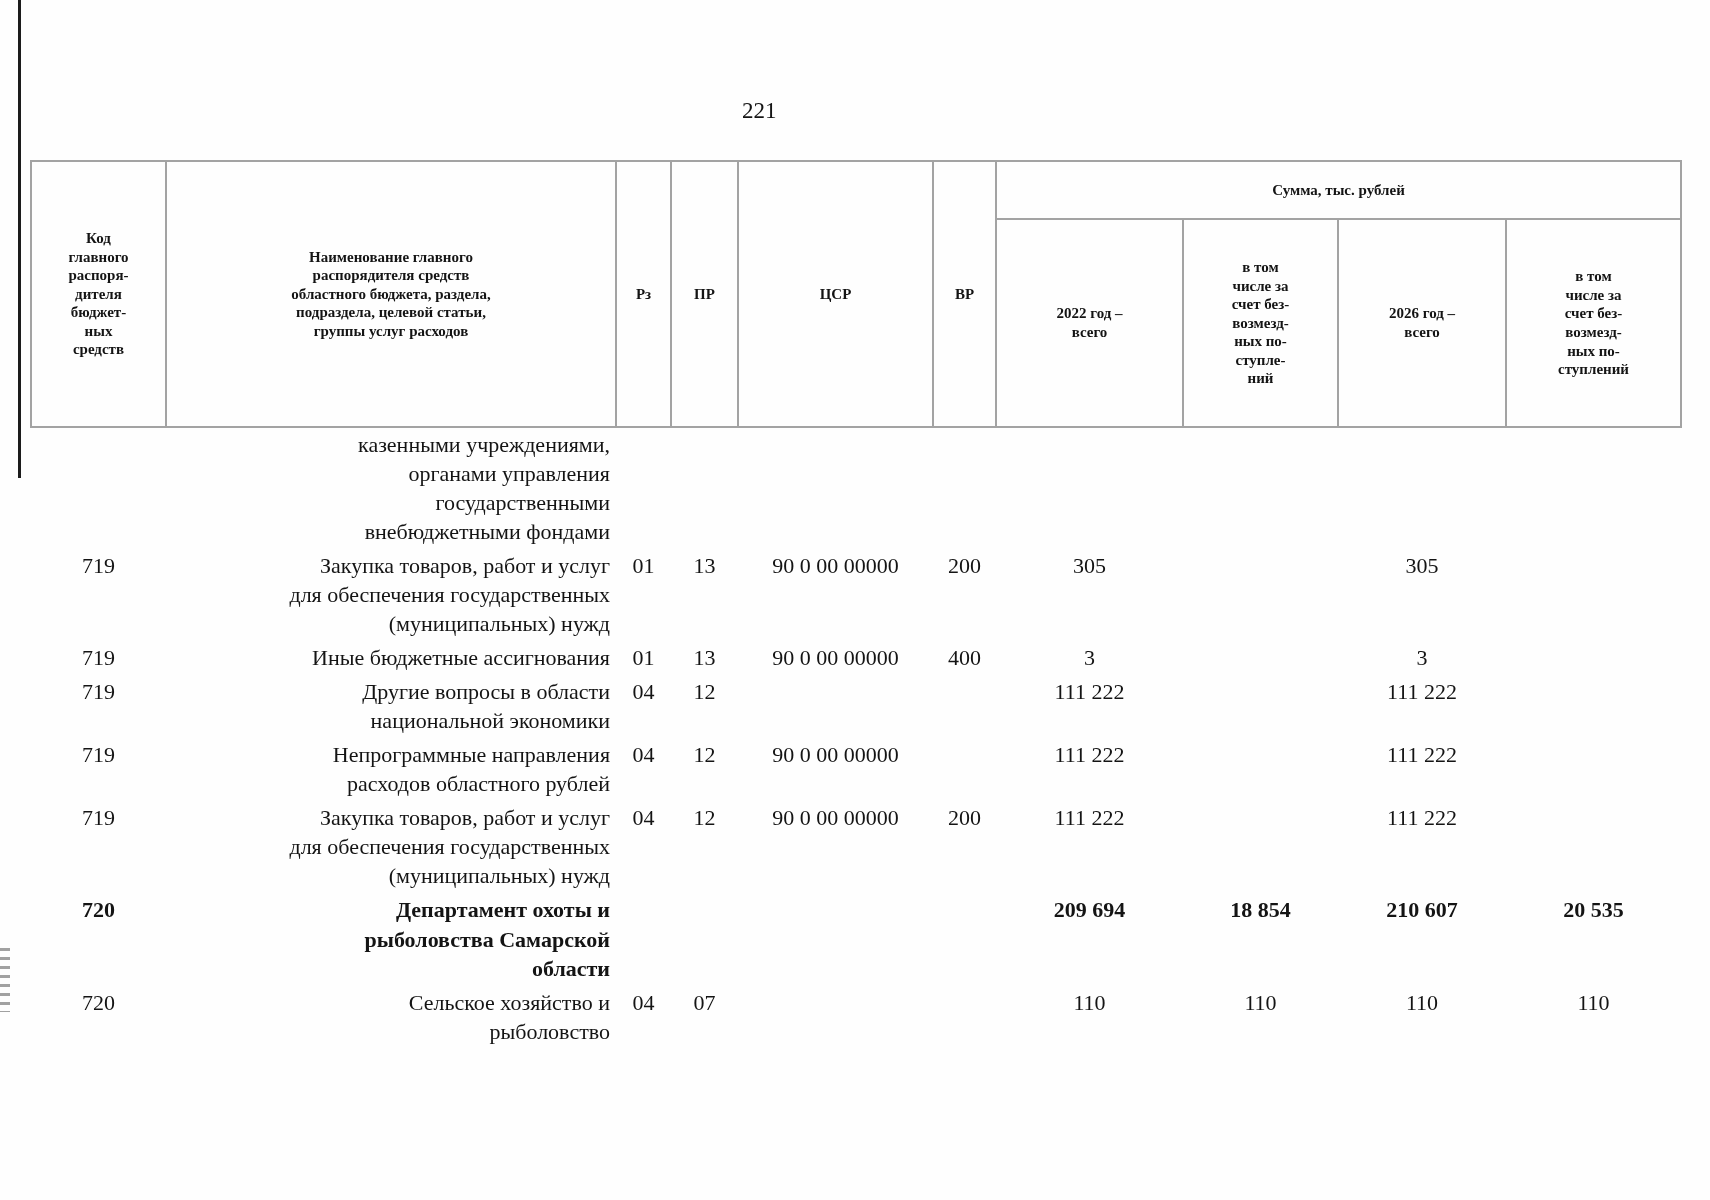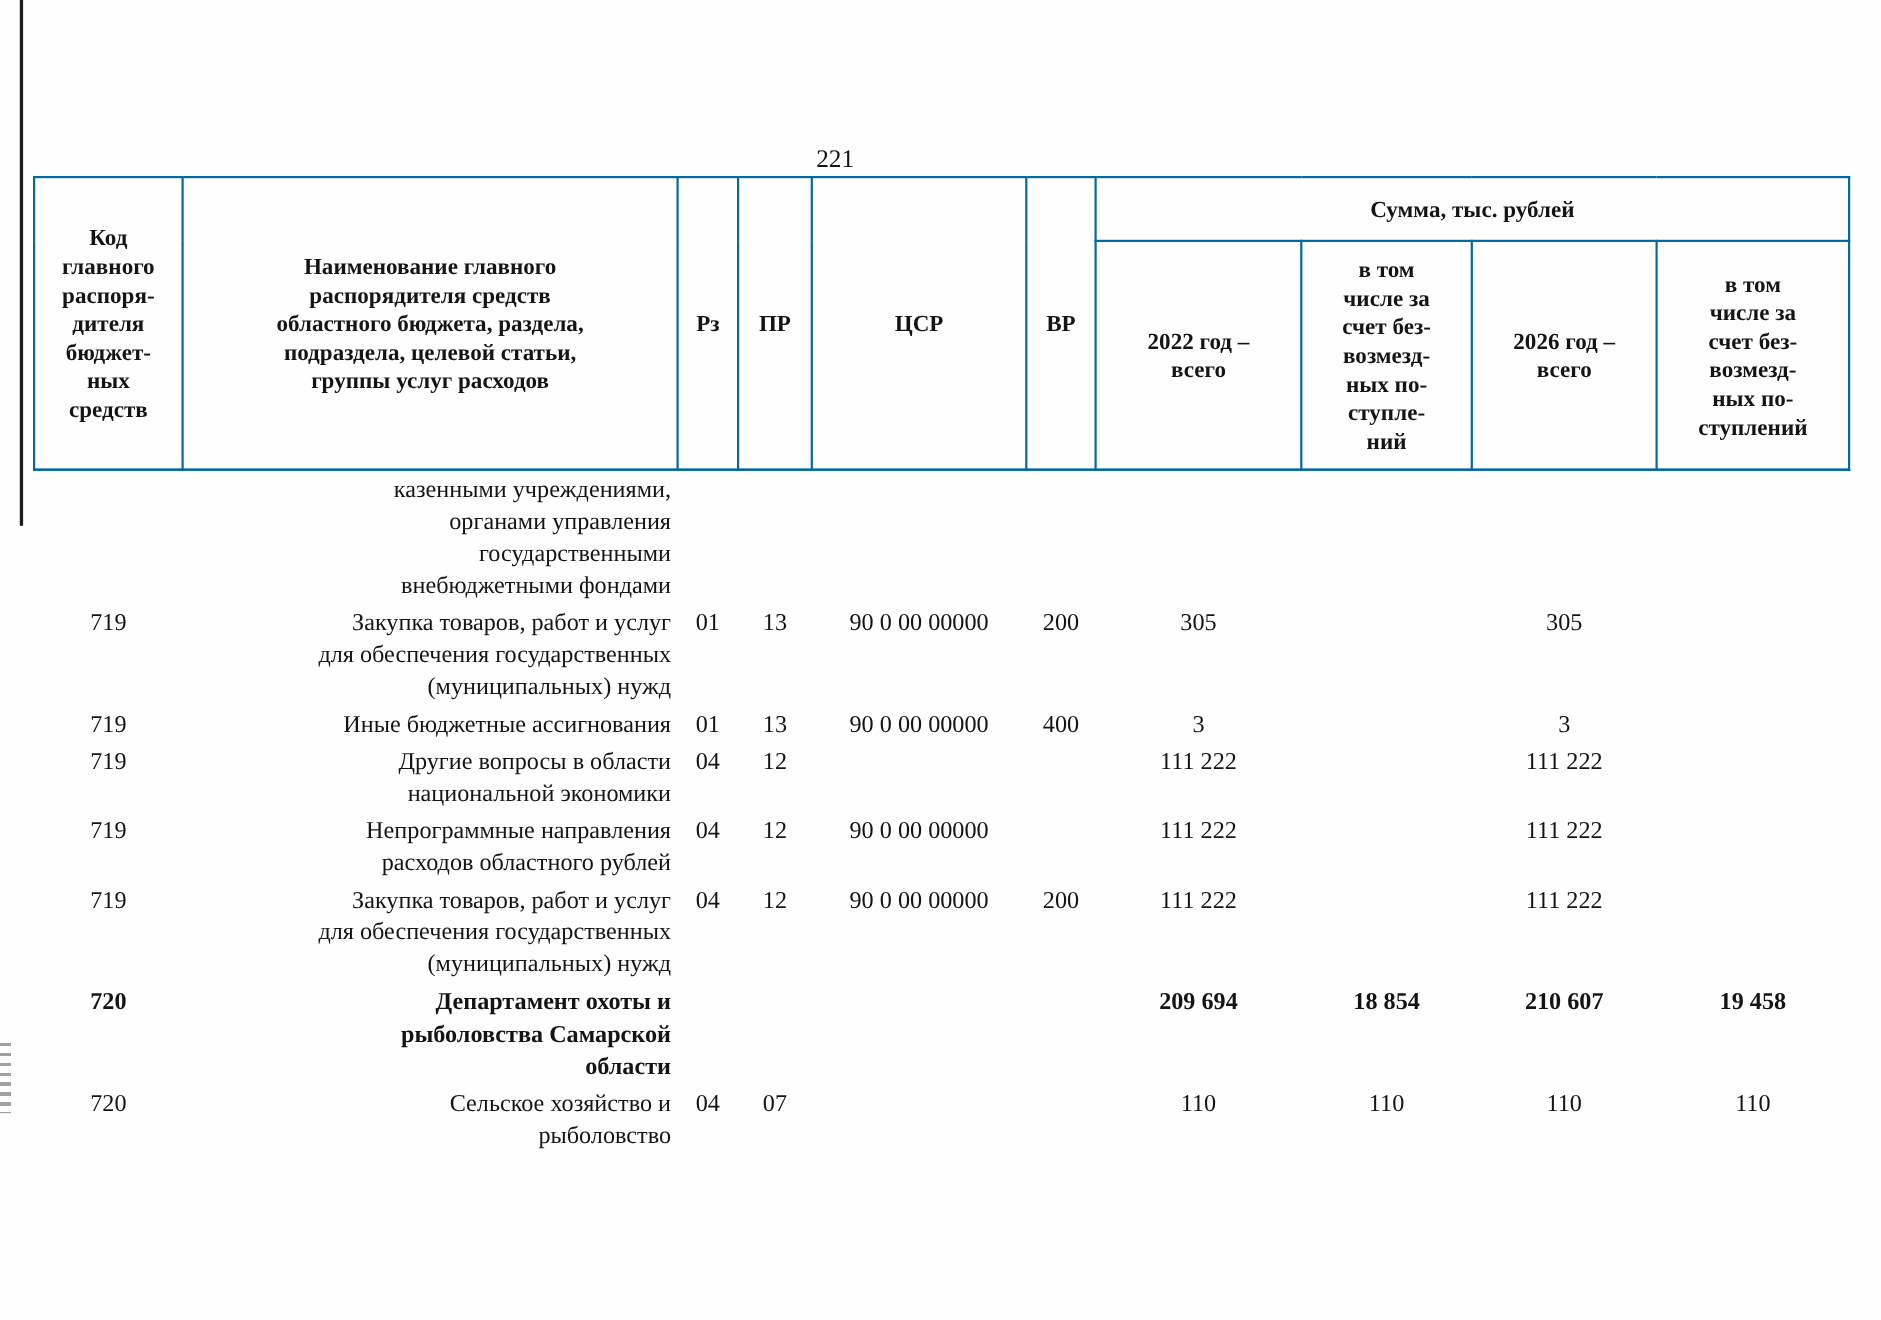--- a/index.html
+++ b/index.html
@@ -30,21 +30,20 @@
     width: 10px;
     height: 64px;
     background: repeating-linear-gradient(180deg, #555 0 3px, transparent 3px 9px);
     opacity: .55;
   }
   .page-number {
     position: absolute;
     top: 98px;
     left: 742px;
     font-size: 23px;
-    margin-top: 34px;
   }
   table.budget {
     position: absolute;
     top: 160px;
     left: 30px;
     width: 1650px;
     border-collapse: collapse;
     table-layout: fixed;
   }
   col.w-code  { width: 135px; }
@@ -52,23 +51,23 @@
   col.w-rz    { width: 55px;  }
   col.w-pr    { width: 67px;  }
   col.w-csr   { width: 195px; }
   col.w-vr    { width: 63px;  }
   col.w-y25   { width: 187px; }
   col.w-y25f  { width: 155px; }
   col.w-y26   { width: 168px; }
   col.w-y26f  { width: 175px; }
 
   thead th {
-    border: 2px solid #0369a1;
+    border: 2px solid #a3a3a3;
     font-weight: bold;
-    font-size: 21px;
+    font-size: 15px;
     line-height: 1.24;
     text-align: center;
     vertical-align: middle;
     white-space: pre-line;
     padding: 4px 6px;
   }
   thead tr.sum-row th.sum-span { height: 48px; }
   thead tr.sub-row th { height: 198px; }
 
   tbody td {
@@ -231,21 +230,21 @@
     <td class="c-name">Департамент охоты и
 рыболовства Самарской
 области</td>
     <td class="c-rz"></td>
     <td class="c-pr"></td>
     <td class="c-csr"></td>
     <td class="c-vr"></td>
     <td class="c-y25">209 694</td>
     <td class="c-y25f">18 854</td>
     <td class="c-y26">210 607</td>
-    <td class="c-y26f">19 458</td>
+    <td class="c-y26f">20 535</td>
   </tr>
       <tr>
     <td class="c-code">720</td>
     <td class="c-name">Сельское хозяйство и
 рыболовство</td>
     <td class="c-rz">04</td>
     <td class="c-pr">07</td>
     <td class="c-csr"></td>
     <td class="c-vr"></td>
     <td class="c-y25">110</td>

